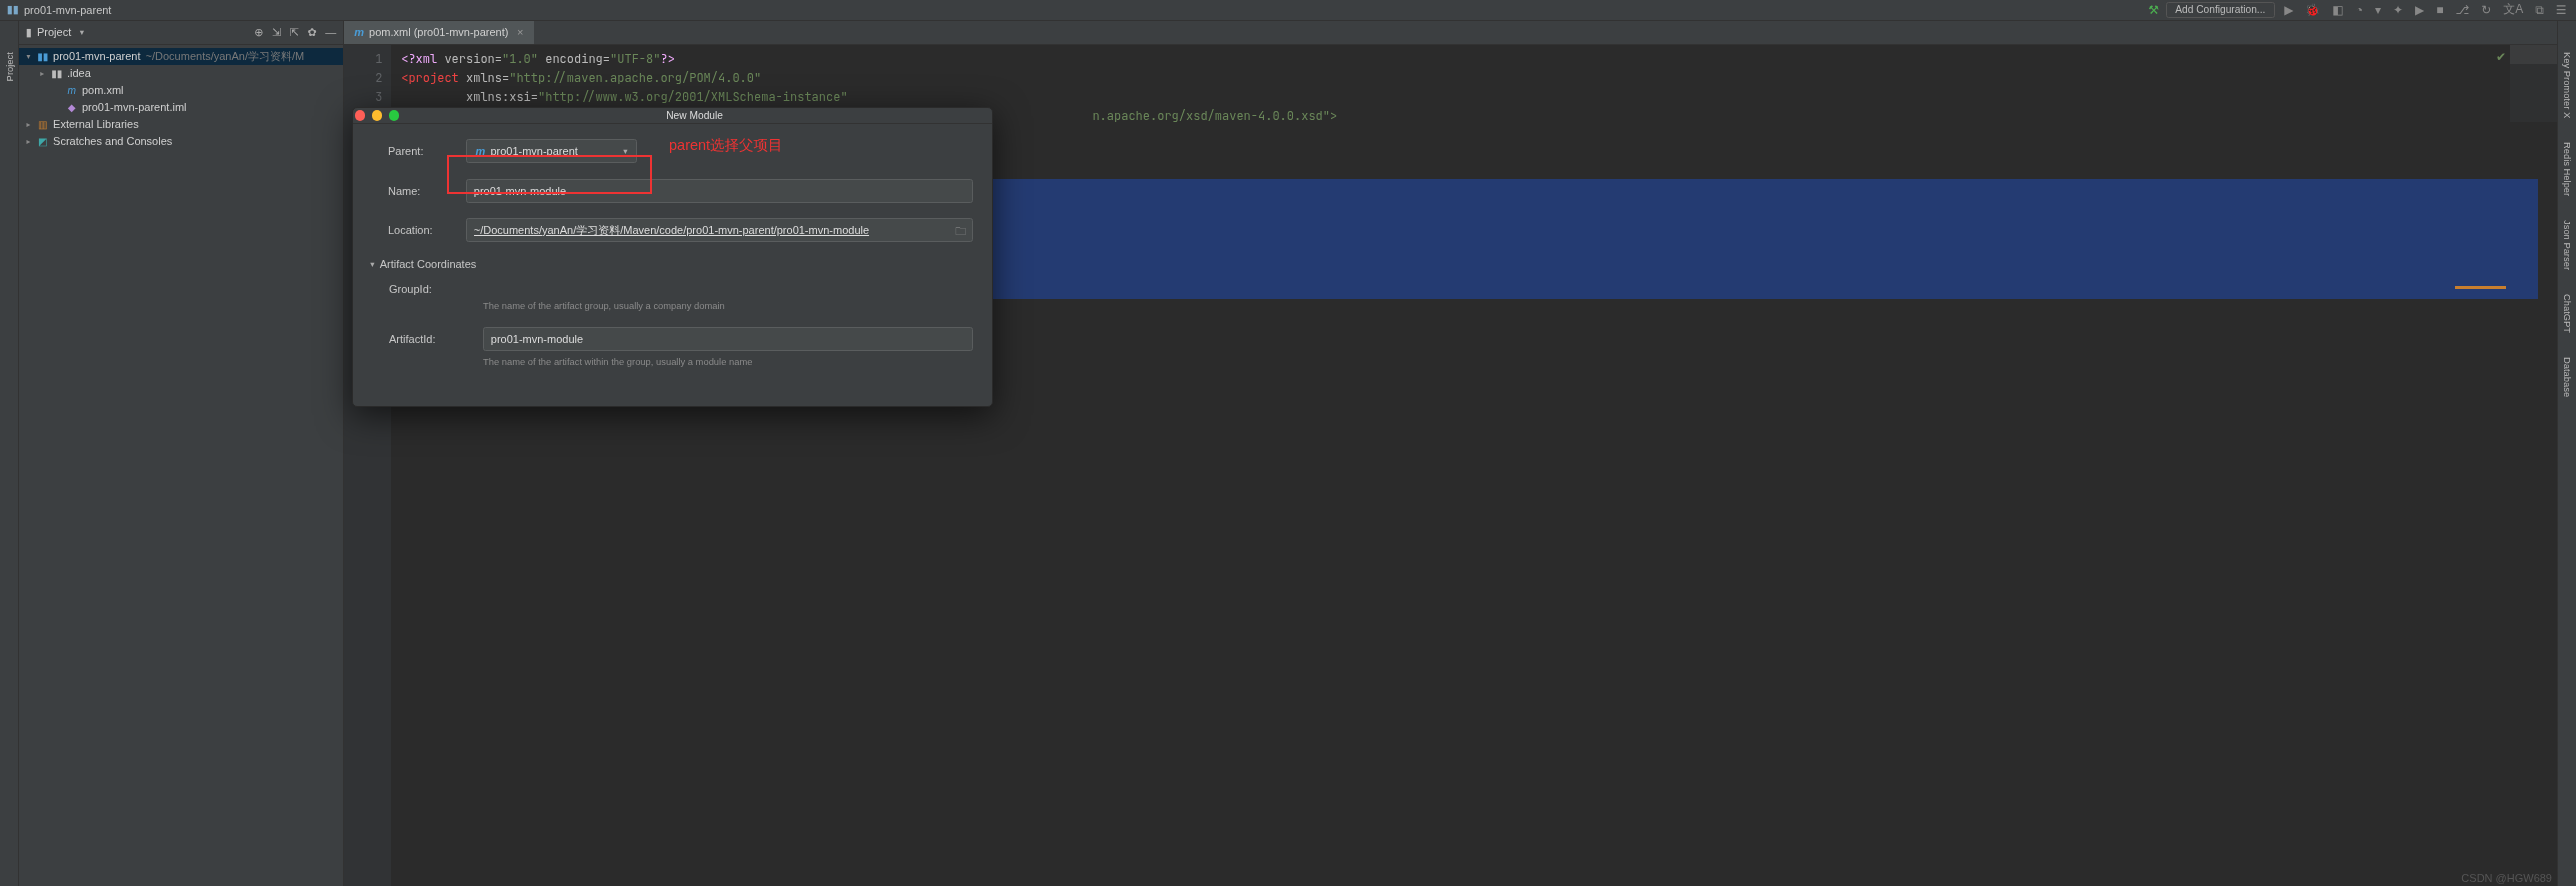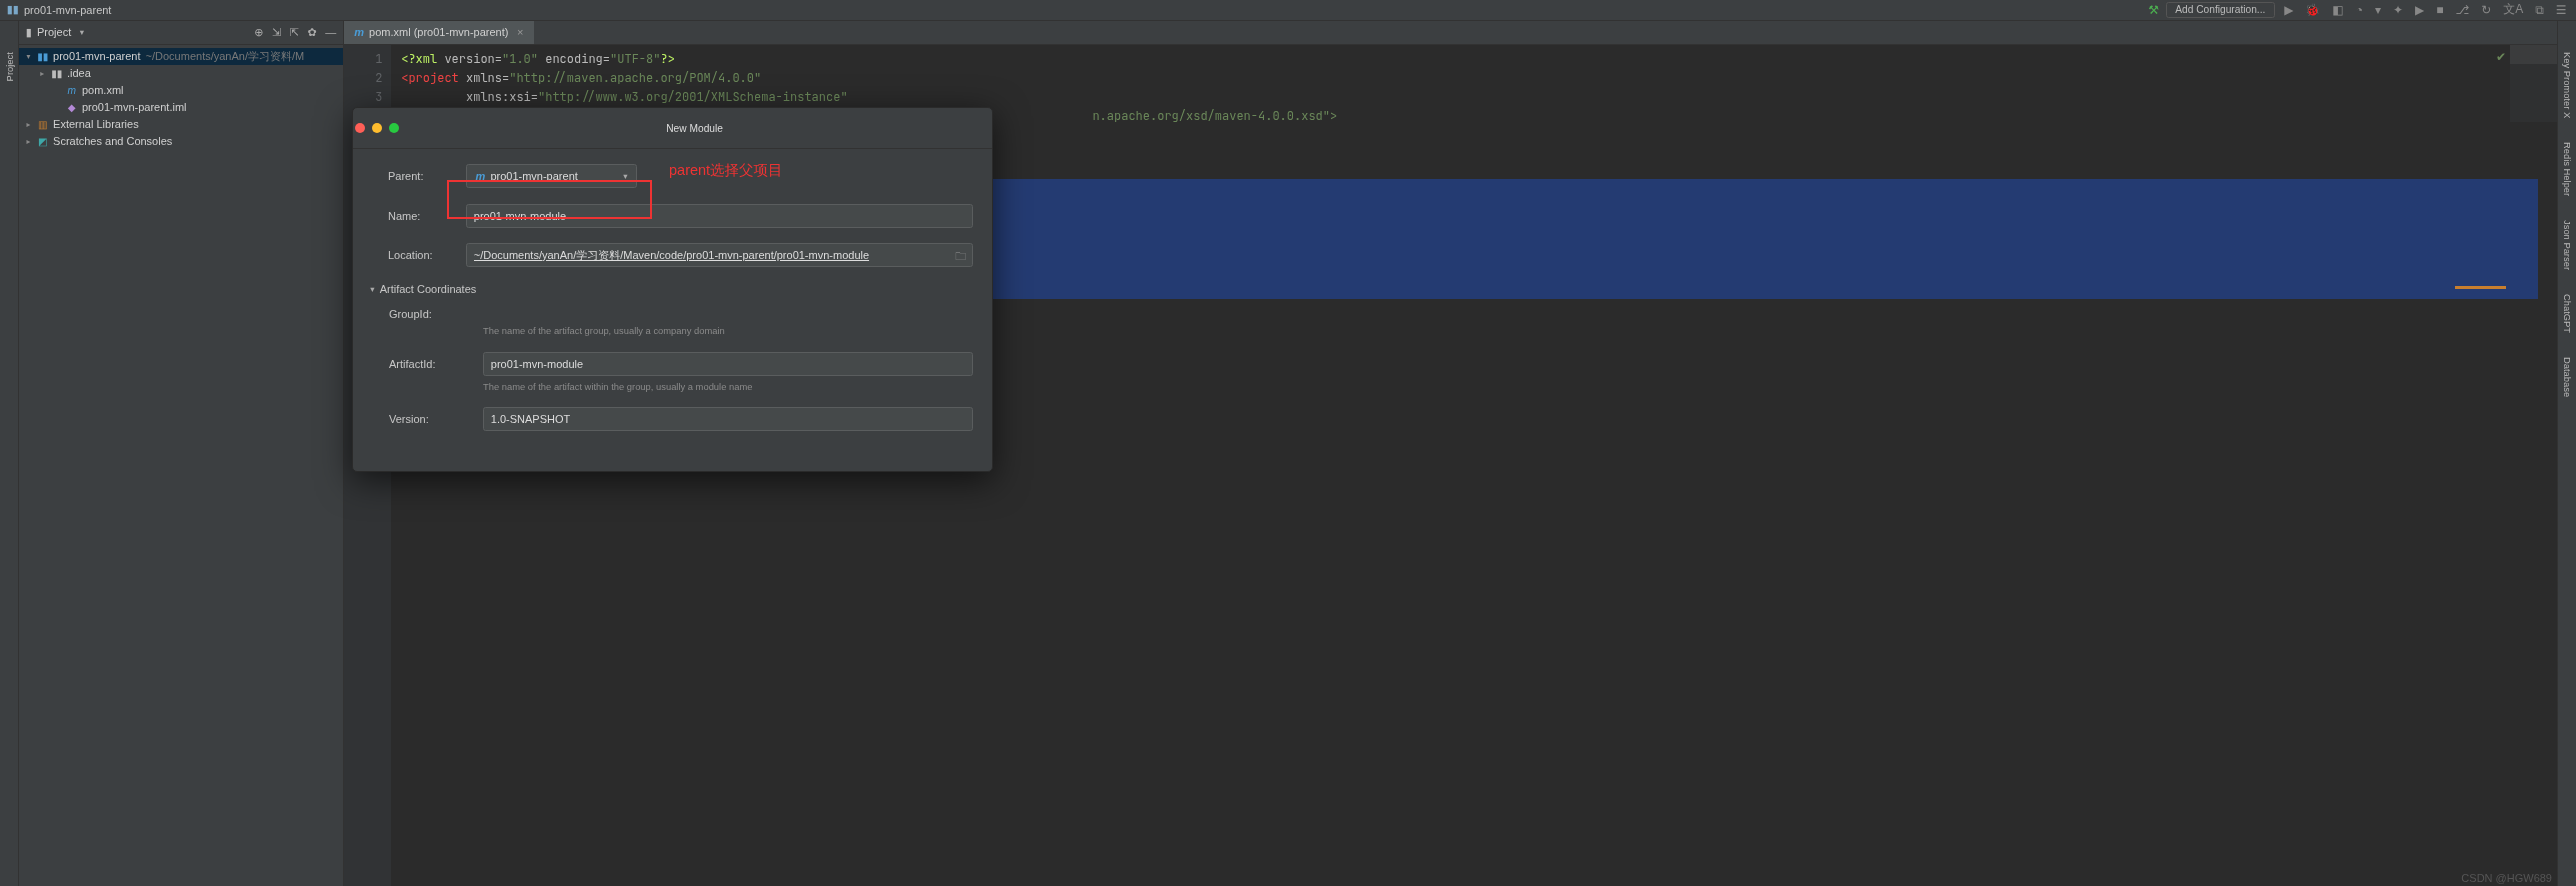--- a/index.html
+++ b/index.html
@@ -68,40 +68,40 @@
     .tab { display: flex; align-items: center; gap: 5.1px; padding: 0 10.2px; height: 100%; background: #515658; color: #d0d0d0; }
     .tab .m-icon { color: #4a9cd6; font-weight: bold; font-style: italic; }
     .tab .close { color: #999; margin-left: 3.4px; }
     .editor-content { display: flex; flex: 1; position: relative; font-family: "JetBrains Mono", Menlo, monospace; font-size: 12px; }
     .gutter { width: 47px; text-align: right; padding: 5.1px 8.5px 0 0; color: #606366; background: #313335; }
     .gutter div { height: 19px; line-height: 19px; }
     .code { flex: 1; padding: 5.1px 0 0 10.2px; line-height: 19px; white-space: pre; }
     .tok-tag { color: #ef4444; }
     .tok-attr { color: #bababa; }
     .tok-str { color: #6a8759; }
-    .tok-pi  { color: #bef264; }
+    .tok-pi  { color: #f0abfc; }
     .analysis-ok { position: absolute; right: 51px; top: 29px; color: #6a8759; font-size: 12px; }
     .minimap { position: absolute; right: 0; top: 24px; width: 47px; height: 77px; background: #323334; opacity: .7; }
     .minimap-highlight { position: absolute; right: 0; top: 24px; width: 47px; height: 19px; background: rgba(255,255,255,.06); }
     .blue-block { position: absolute; left: 393px; top: 158px; right: 19px; height: 120px; background: #1d4fca; opacity: .45; }
     
     .right-rail {
       width: 19px; background: #3c3f41; border-left: 0.9px solid #323232;
       display: flex; flex-direction: column; align-items: center; gap: 13.7px; padding-top: 26px;
     }
     .right-rail .rlabel { writing-mode: vertical-rl; color: #bbb; font-size: 9.4px; padding: 5.1px 0; }
     
     .dialog {
       position: absolute; left: 352px; top: 107px; width: 641px;
       background: #3c3f41; border: 0.9px solid #2a2a2a; border-radius: 5.1px;
       box-shadow: 0 8.5px 34px rgba(0,0,0,.6);
       z-index: 50;
     }
     .dialog-titlebar {
-      height: 41px; display: flex; align-items: center; padding: 0 2px; border-bottom: 0.9px solid #323232;
+      height: 16px; display: flex; align-items: center; padding: 0 2px; border-bottom: 0.9px solid #323232;
     }
     .traffic { display: flex; gap: 6.8px; }
     .tl { width: 10.2px; height: 10.2px; border-radius: 50%; }
     .tl.red { background: #ff5f57; } .tl.yellow { background: #ffbd2e; } .tl.green { background: #28c940; }
     .dlg-title { margin: 0 auto; color: #ddd; font-size: 10.2px; }
     .dialog-body { padding: 15.4px 19px 24px 19px; }
     .form-row { display: flex; align-items: center; margin-bottom: 15.4px; gap: 0; }
     .form-label { width: 94px; color: #c7c7c7; padding-left: 16px; }
     .form-label.indent { padding-left: 17px; width: 111px; }
     .form-input {
@@ -289,21 +289,17 @@
       <span class="form-label indent">GroupId:</span>
     </div>
     <div class="help-text">The name of the artifact group, usually a company domain</div>
 
     <div class="form-row">
       <span class="form-label indent">ArtifactId:</span>
       <input class="form-input" value="pro01-mvn-module" style="">
     </div>
     <div class="help-text">The name of the artifact within the group, usually a module name</div>
 
-    <div class="form-row">
-      <span class="form-label indent">Version:</span>
-      <input class="form-input" value="1.0-SNAPSHOT" style="">
-    </div>
   </div>
 </div>
 
 <span class="watermark">CSDN @HGW689</span>
 
 
 </body></html>

